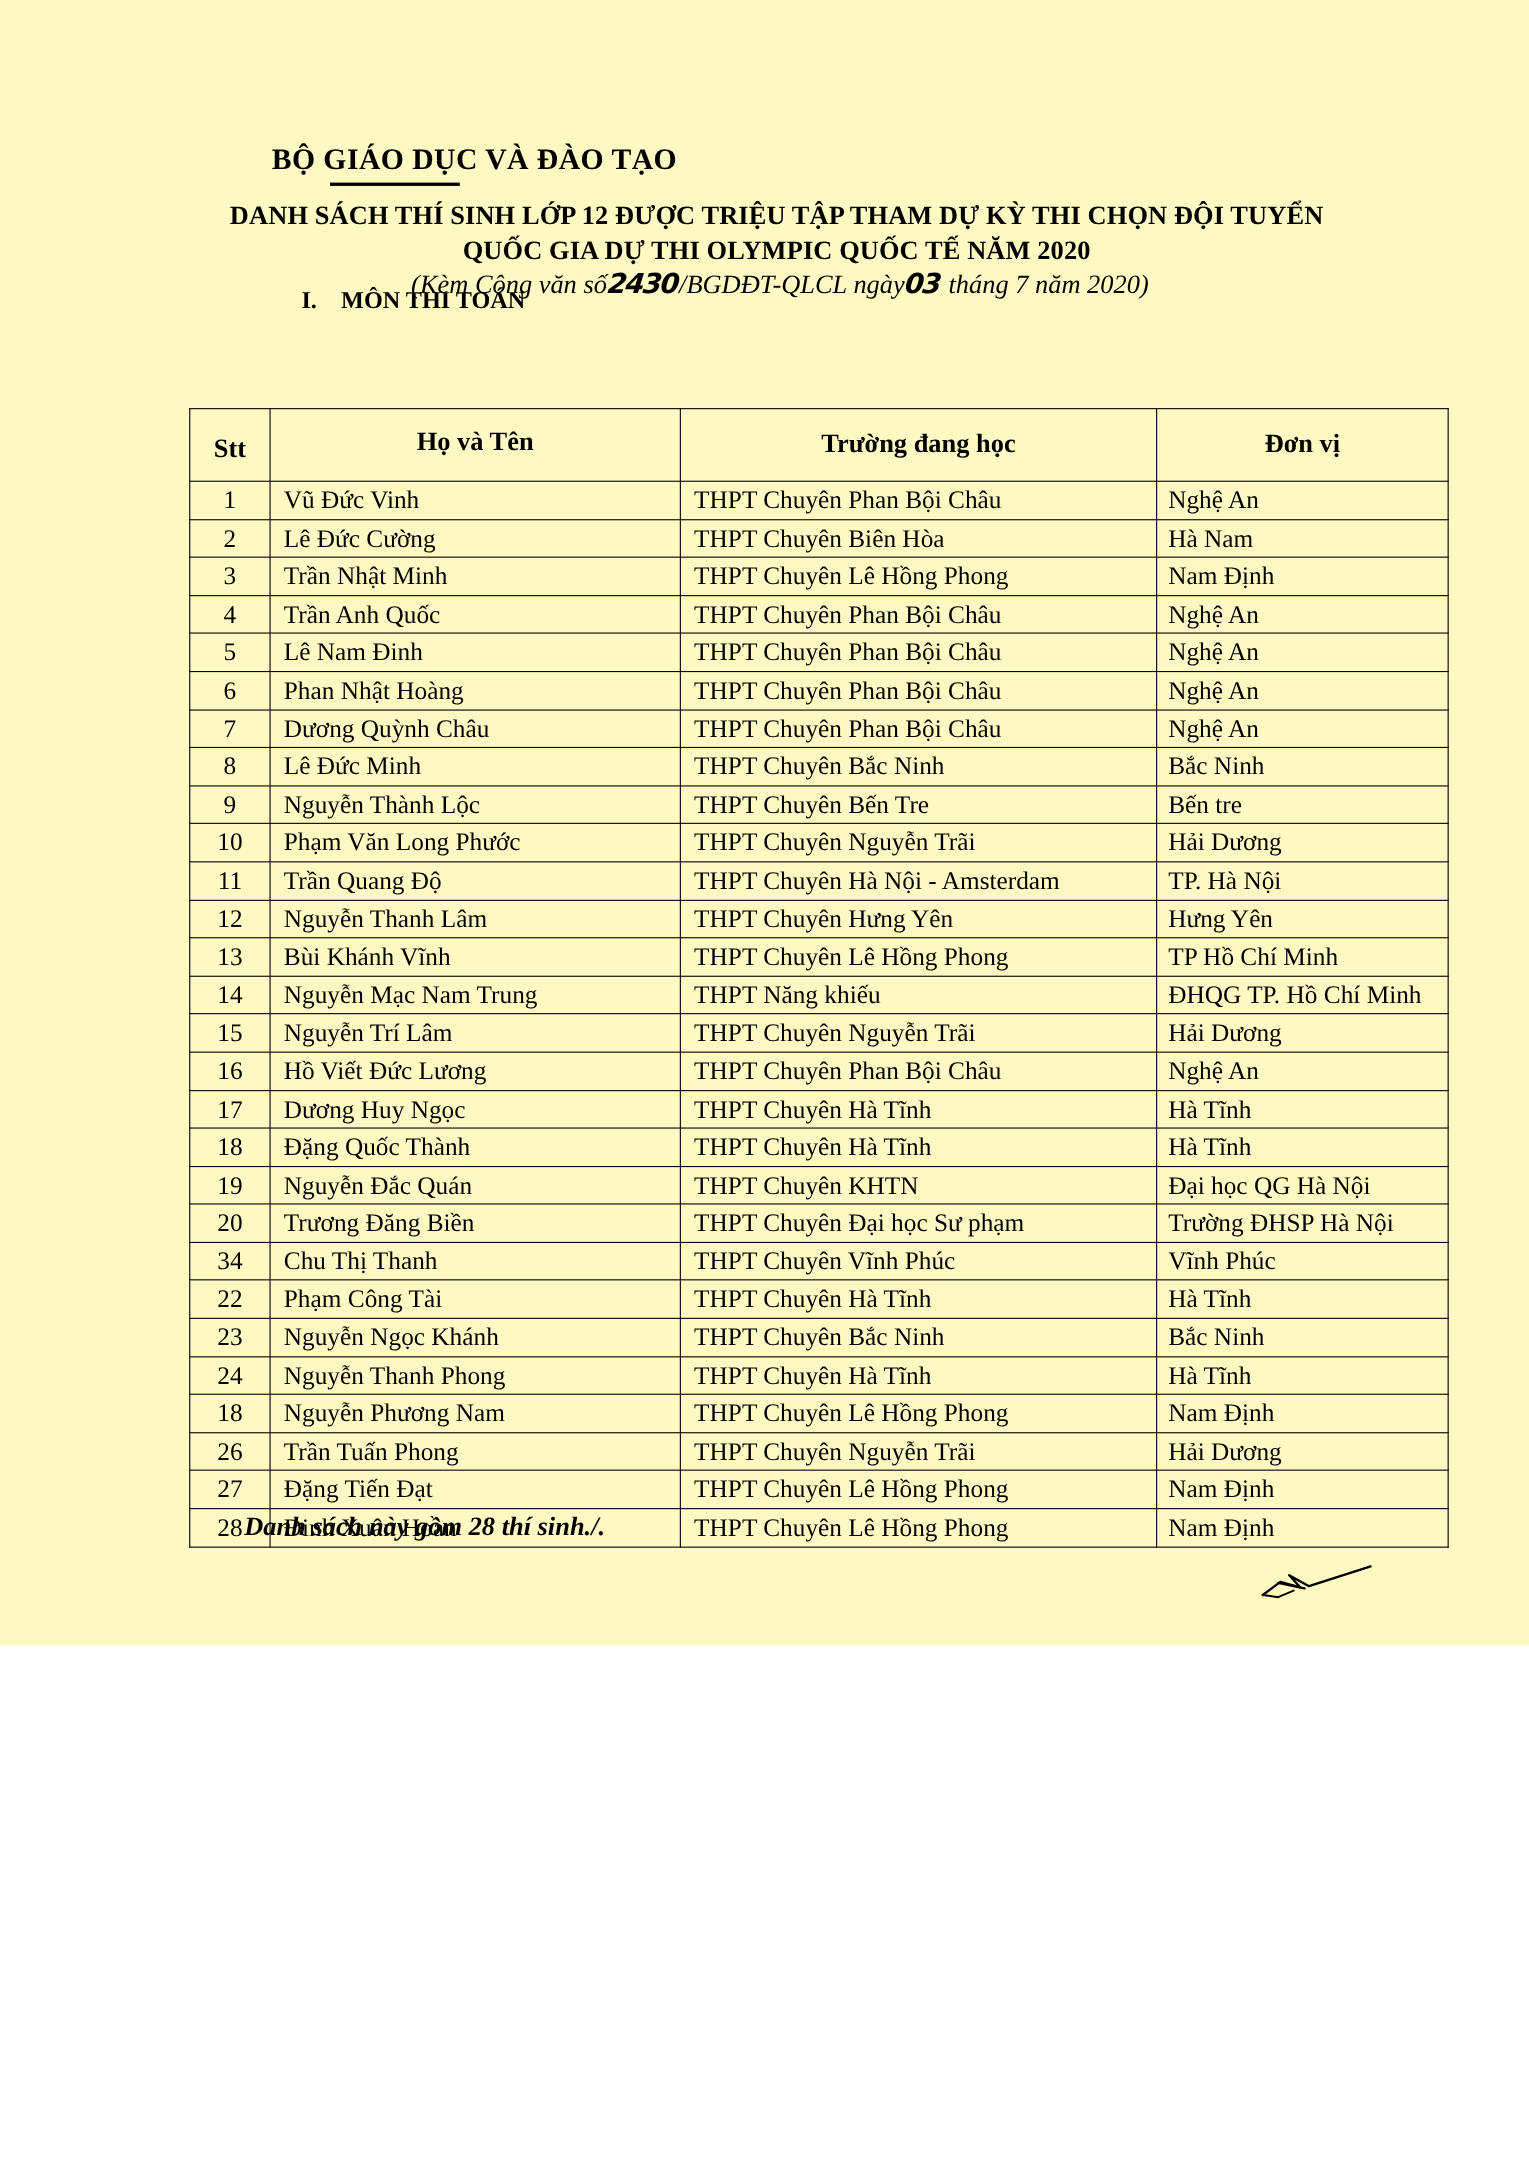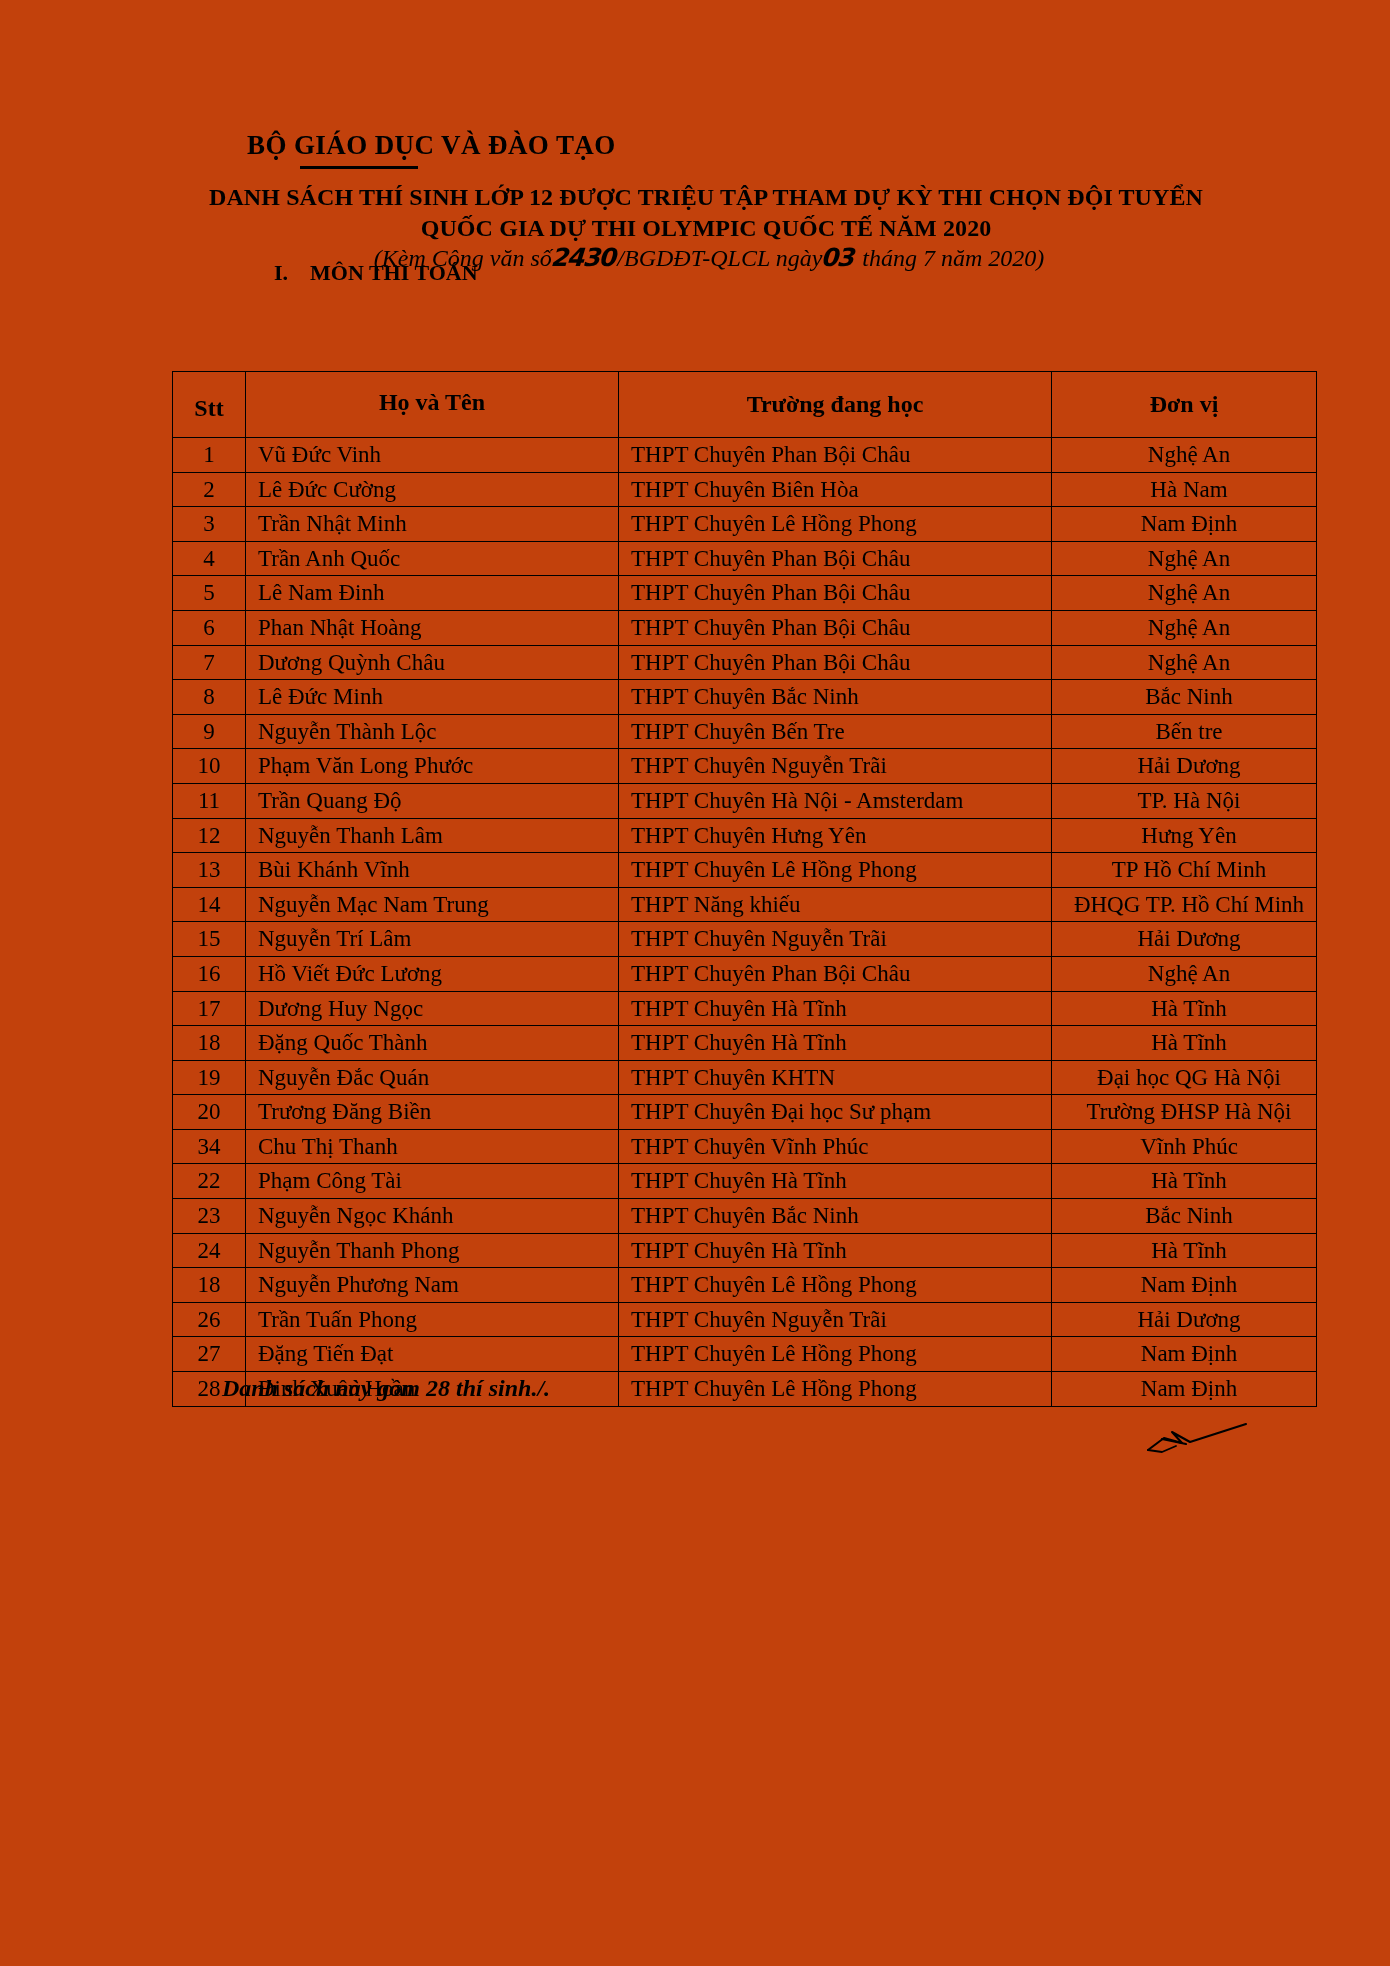--- a/index.html
+++ b/index.html
@@ -12,22 +12,22 @@
     height: 1966px;
     font-family: "Liberation Serif", "DejaVu Serif", serif;
     color: #000000;
     position: relative;
     overflow: hidden;
   }
 
   .page {
     position: relative;
     width: 1390px;
-    height: 1966px;
-    background: #c2410c;
+    height: 1496px;
+    background: #fef9c3;
   }
 
   
   .hdr-org {
     position: absolute;
     left: 247px;
     top: 130px;
     font-size: 27px;
     font-weight: bold;
     letter-spacing: 0.4px;
@@ -111,21 +111,21 @@
     height: 58px;
     font-size: 24px;
   }
   table.list td {
     height: 33.6px;
     line-height: 33.6px;
   }
   .c-stt  { width: 72px;  text-align: center; }
   .c-name { width: 372px; text-align: left; padding-left: 12px !important; }
   .c-sch  { width: 432px; text-align: left; padding-left: 12px !important; }
-  .c-unit { width: 264px; text-align: center; padding-left: 10px !important; }
+  .c-unit { width: 264px; text-align: left; padding-left: 10px !important; }
 
   th.c-name, th.c-sch, th.c-unit { padding-left: 0 !important; text-align: center; }
   th.c-name { vertical-align: bottom; padding-bottom: 5px !important; }
   th.c-stt  { vertical-align: top; padding-top: 7px !important; }
   th.c-sch  { vertical-align: middle; }
   th.c-unit { vertical-align: middle; }
 
   .footer-note {
     position: absolute;
     left: 222px;

